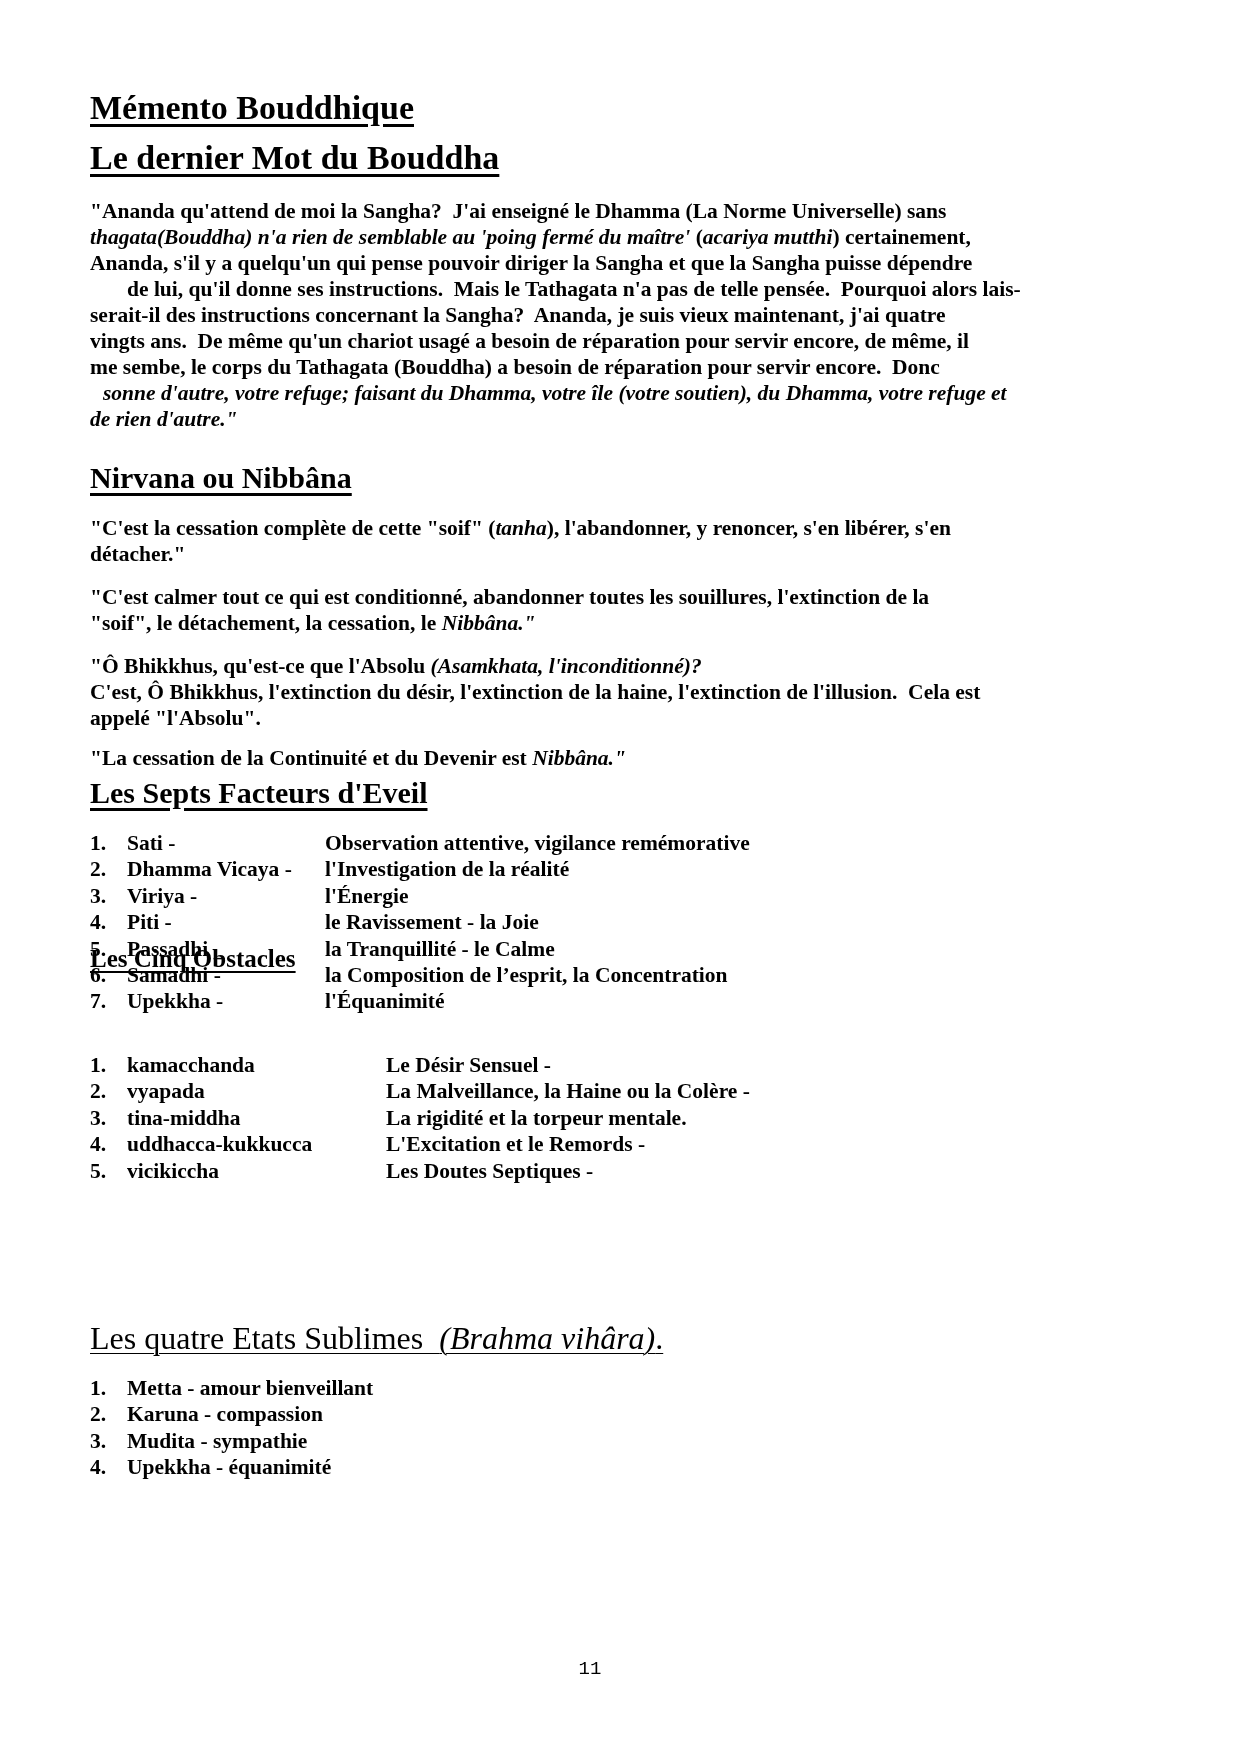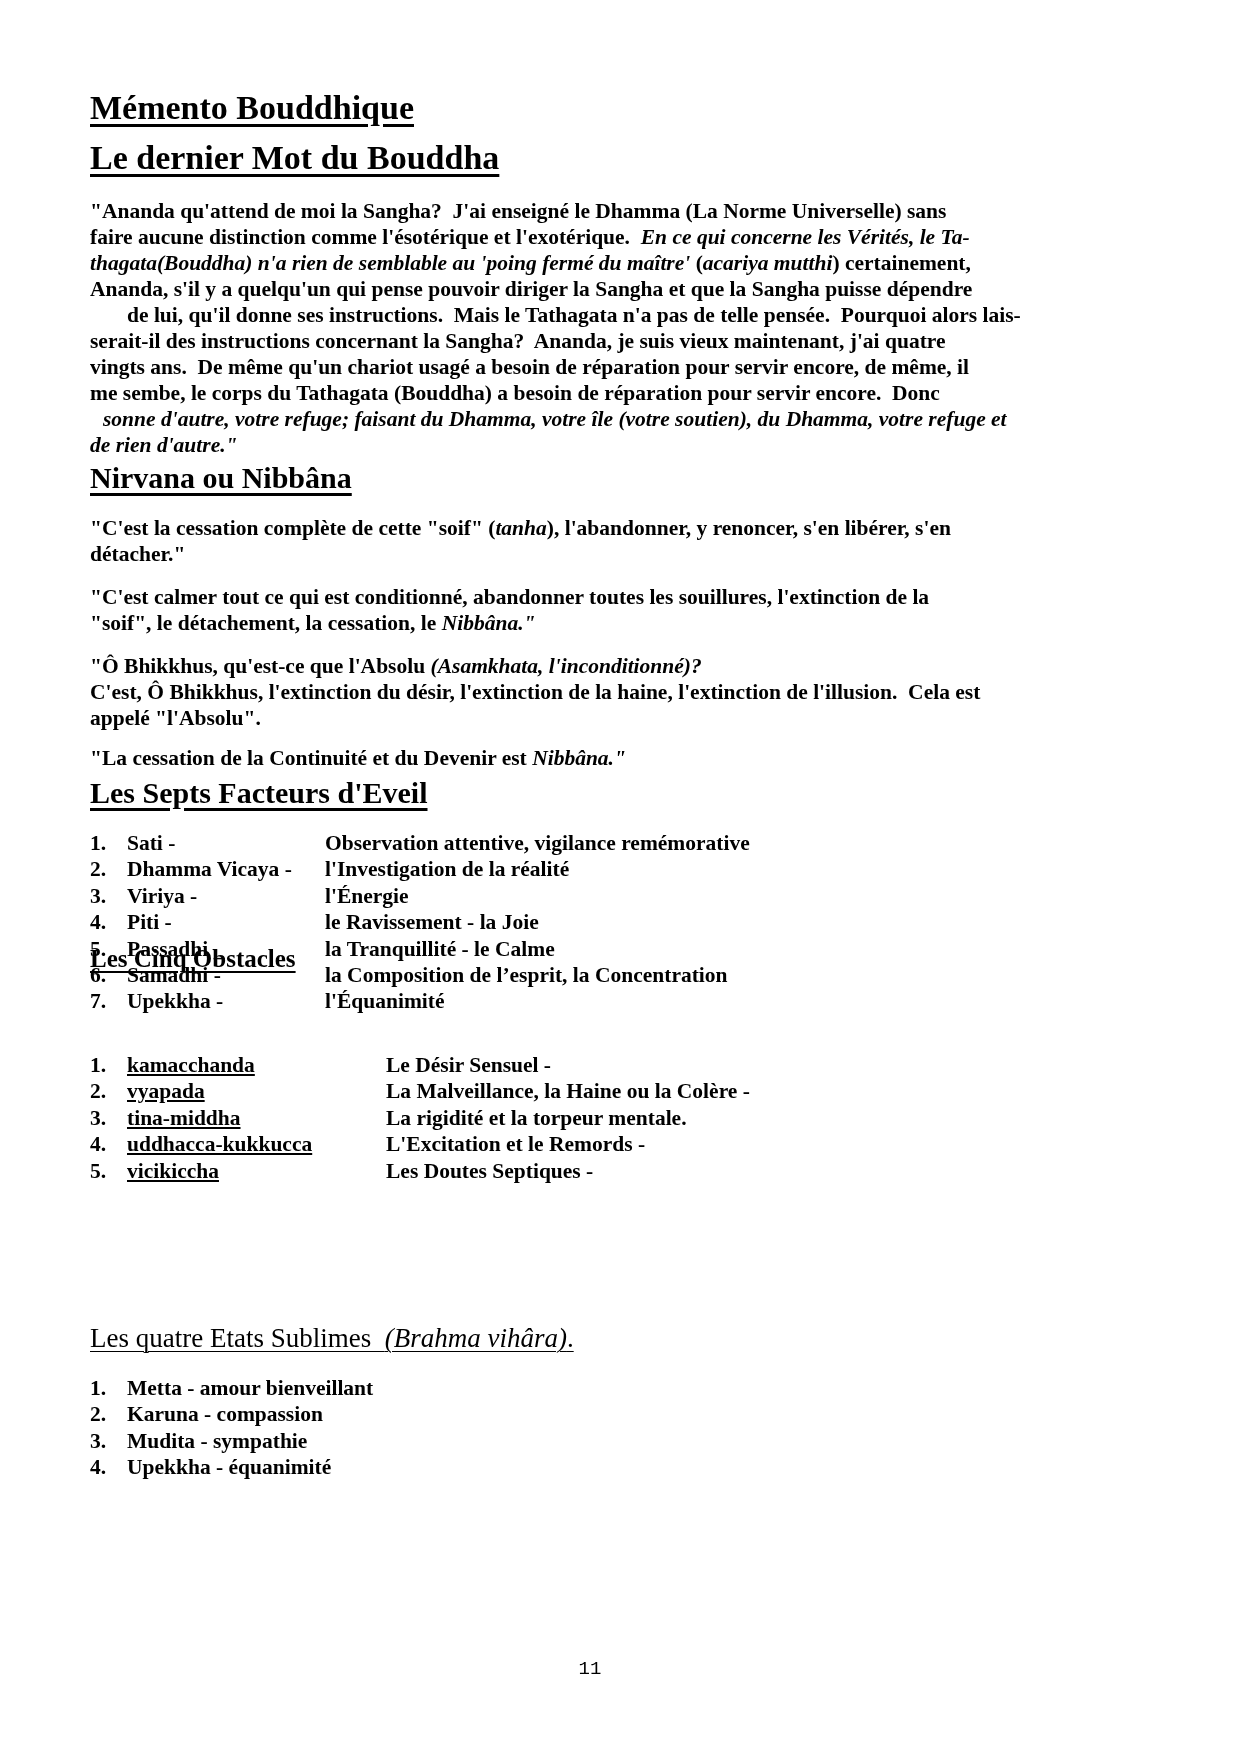--- a/index.html
+++ b/index.html
@@ -6,44 +6,43 @@
   body { width: 1240px; height: 1754px; position: relative; overflow: hidden;
          font-family: "Liberation Serif", "DejaVu Serif", serif; color: #000; }
   .page { position: absolute; left: 90px; top: 0; width: 1060px; }
   .h1 { position: absolute; left: 0; font-weight: bold; font-size: 34px; line-height: 40px;
         text-decoration: underline; text-decoration-thickness: 3px; text-underline-offset: 5px; white-space: nowrap; }
   .h2 { position: absolute; left: 0; font-weight: bold; font-size: 30px; line-height: 36px;
         text-decoration: underline; text-decoration-thickness: 3px; text-underline-offset: 5px; white-space: nowrap; }
   .h2.it { }
   .h3 { position: absolute; left: 0; font-weight: bold; font-size: 25px; line-height: 30px;
         text-decoration: underline; text-decoration-thickness: 2px; text-underline-offset: 4px; white-space: nowrap; }
-  .h4 { position: absolute; left: 0; font-weight: normal; font-size: 27px; line-height: 30px;
+  .h4 { position: absolute; left: 0; font-weight: normal; font-size: 32px; line-height: 30px;
         text-decoration: underline; text-decoration-thickness: 1px; text-underline-offset: 4px; white-space: nowrap; }
   .para { position: absolute; left: 0; width: 1060px; font-weight: bold; font-size: 21.5px; line-height: 26px; }
   .para i { font-weight: bold; }
   .line { display: block; white-space: nowrap; }
   .list { position: absolute; left: 0; font-weight: bold; font-size: 21.5px; line-height: 26.4px; }
   .row { display: flex; white-space: nowrap; height: 26.4px; }
   .num { width: 37px; }
   .term7 { width: 198px; }
-  .term5 { width: 259px; text-decoration: underline; }
+  .term5 { width: 259px; }
   .page-number { position: absolute; left: 0; width: 1000px; text-align: center; top: 1658px;
                  font-size: 19px; font-weight: normal; font-family: Liberation Mono, monospace; }
 </style>
 </head>
 <body>
 
 <div class="page">
 
   <div class="h1" style="top:88px;">Mémento Bouddhique</div>
   <div class="h1" style="top:138px;">Le dernier Mot du Bouddha</div>
 
   <div class="para" style="top:198px;">
       <span class="line"><span style="white-space: pre;">"Ananda qu'attend de moi la Sangha?  J'ai enseigné le Dhamma (La Norme Universelle) sans</span></span>
-      <span class="line"><span style="white-space: pre;">faire aucune distinction comme l'ésotérique et l'exotérique.  </span><i style="white-space: pre;">En ce qui concerne les Vérités, le Ta-</i></span>
       <span class="line"><i style="white-space: pre;">thagata(Bouddha) n'a rien de semblable au 'poing fermé du maître'</i><span style="white-space: pre;"> (</span><i style="white-space: pre;">acariya mutthi</i><span style="white-space: pre;">) certainement,</span></span>
       <span class="line"><span style="white-space: pre;">Ananda, s'il y a quelqu'un qui pense pouvoir diriger la Sangha et que la Sangha puisse dépendre</span></span>
       <span class="line"><span style="white-space: pre; margin-left: 37px;">de lui, qu'il donne ses instructions.  Mais le Tathagata n'a pas de telle pensée.  Pourquoi alors lais-</span></span>
       <span class="line"><span style="white-space: pre;">serait-il des instructions concernant la Sangha?  Ananda, je suis vieux maintenant, j'ai quatre</span></span>
       <span class="line"><span style="white-space: pre;">vingts ans.  De même qu'un chariot usagé a besoin de réparation pour servir encore, de même, il</span></span>
       <span class="line"><span style="white-space: pre;">me sembe, le corps du Tathagata (Bouddha) a besoin de réparation pour servir encore.  Donc</span></span>
       <span class="line"><i style="white-space: pre; margin-left: 13px;">sonne d'autre, votre refuge; faisant du Dhamma, votre île (votre soutien), du Dhamma, votre refuge et</i></span>
       <span class="line"><i style="white-space: pre;">de rien d'autre."</i></span>
     </div>
 

